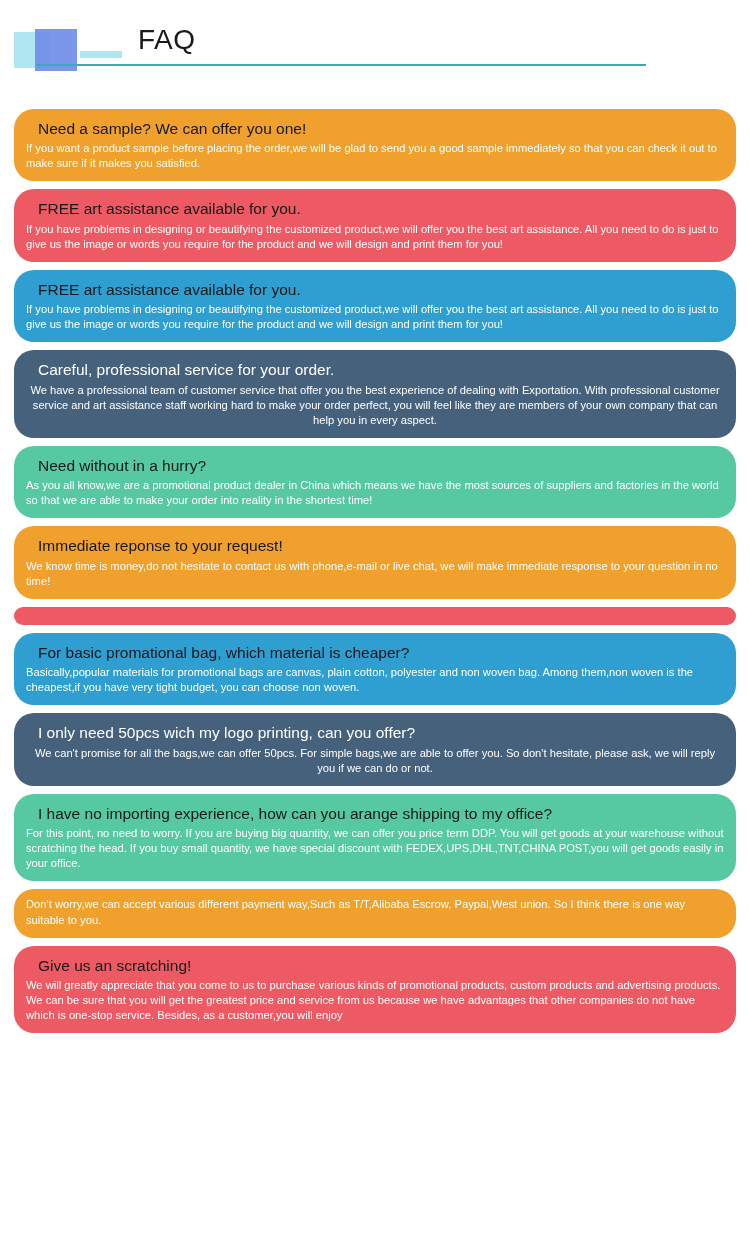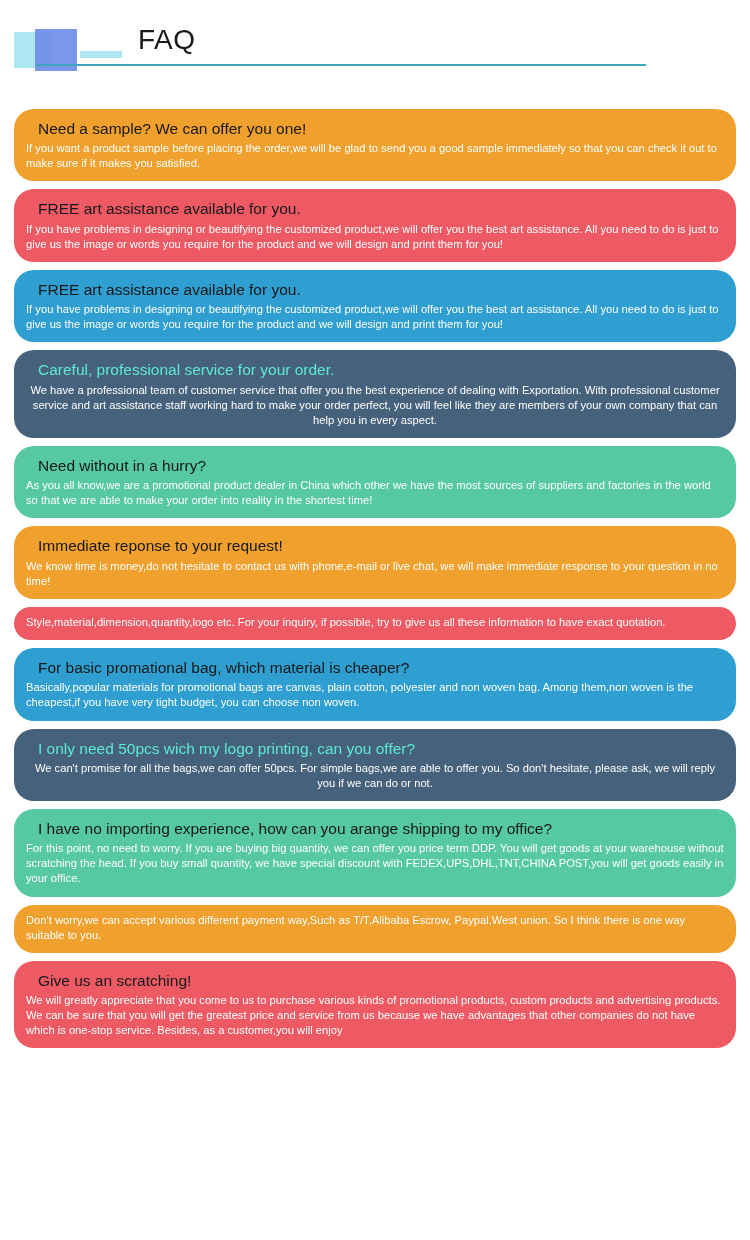--- a/index.html
+++ b/index.html
@@ -98,21 +98,21 @@
   .t-orange   { background: #f0a02c; }
   .t-red      { background: #ee5a63; }
   .t-blue     { background: #2e9fd0; }
   .t-slate    { background: #46617c; }
   .t-green    { background: #56c9a3; }
 
   .t-orange .card-title,
   .t-red    .card-title,
   .t-blue   .card-title,
   .t-green  .card-title { color: #17181a; }
-  .t-slate  .card-title { color: #5eead4; }
+  .t-slate  .card-title { color: #ffffff; }
 
   .t-slate .card-body { color: #ffffff; text-align: center; }
 </style>
 </head>
 <body>
 
 <div class="page">
 
   <div class="header">
     <div class="deco-square-light"></div>
@@ -134,28 +134,27 @@
       <div class="card t-blue">
         <div class="card-title">FREE art assistance available for you.</div>
         <div class="card-body">If you have problems in designing or beautifying the customized product,we will offer you the best art assistance. All you need to do is just to give us the image or words you require for the product and we will design and print them for you!</div>
       </div>
       <div class="card t-slate">
         <div class="card-title">Careful, professional service for your order.</div>
         <div class="card-body">We have a professional team of customer service that offer you the best experience of dealing with Exportation. With professional customer service and art assistance staff working hard to make your order perfect, you will feel like they are members of your own company that can help you in every aspect.</div>
       </div>
       <div class="card t-green">
         <div class="card-title">Need without in a hurry?</div>
-        <div class="card-body">As you all know,we are a promotional product dealer in China which other we have the most sources of suppliers and factories in the world so that we are able to make your order into reality in the shortest time!</div>
+        <div class="card-body">As you all know,we are a promotional product dealer in China which means we have the most sources of suppliers and factories in the world so that we are able to make your order into reality in the shortest time!</div>
       </div>
       <div class="card t-orange">
         <div class="card-title">Immediate reponse to your request!</div>
         <div class="card-body">We know time is money,do not hesitate to contact us with phone,e-mail or live chat, we will make immediate response to your question in no time!</div>
       </div>
       <div class="card t-red">
-        <div class="card-body">Style,material,dimension,quantity,logo etc. For your inquiry, if possible, try to give us all these information to have exact quotation.</div>
       </div>
       <div class="card t-blue">
         <div class="card-title">For basic promational bag, which material is cheaper?</div>
         <div class="card-body">Basically,popular materials for promotional bags are canvas, plain cotton, polyester and non woven bag. Among them,non woven is the cheapest,if you have very tight budget, you can choose non woven.</div>
       </div>
       <div class="card t-slate">
         <div class="card-title">I only need 50pcs wich my logo printing, can you offer?</div>
         <div class="card-body">We can't promise for all the bags,we can offer 50pcs. For simple bags,we are able to offer you. So don't hesitate, please ask, we will reply you if we can do or not.</div>
       </div>
       <div class="card t-green">

